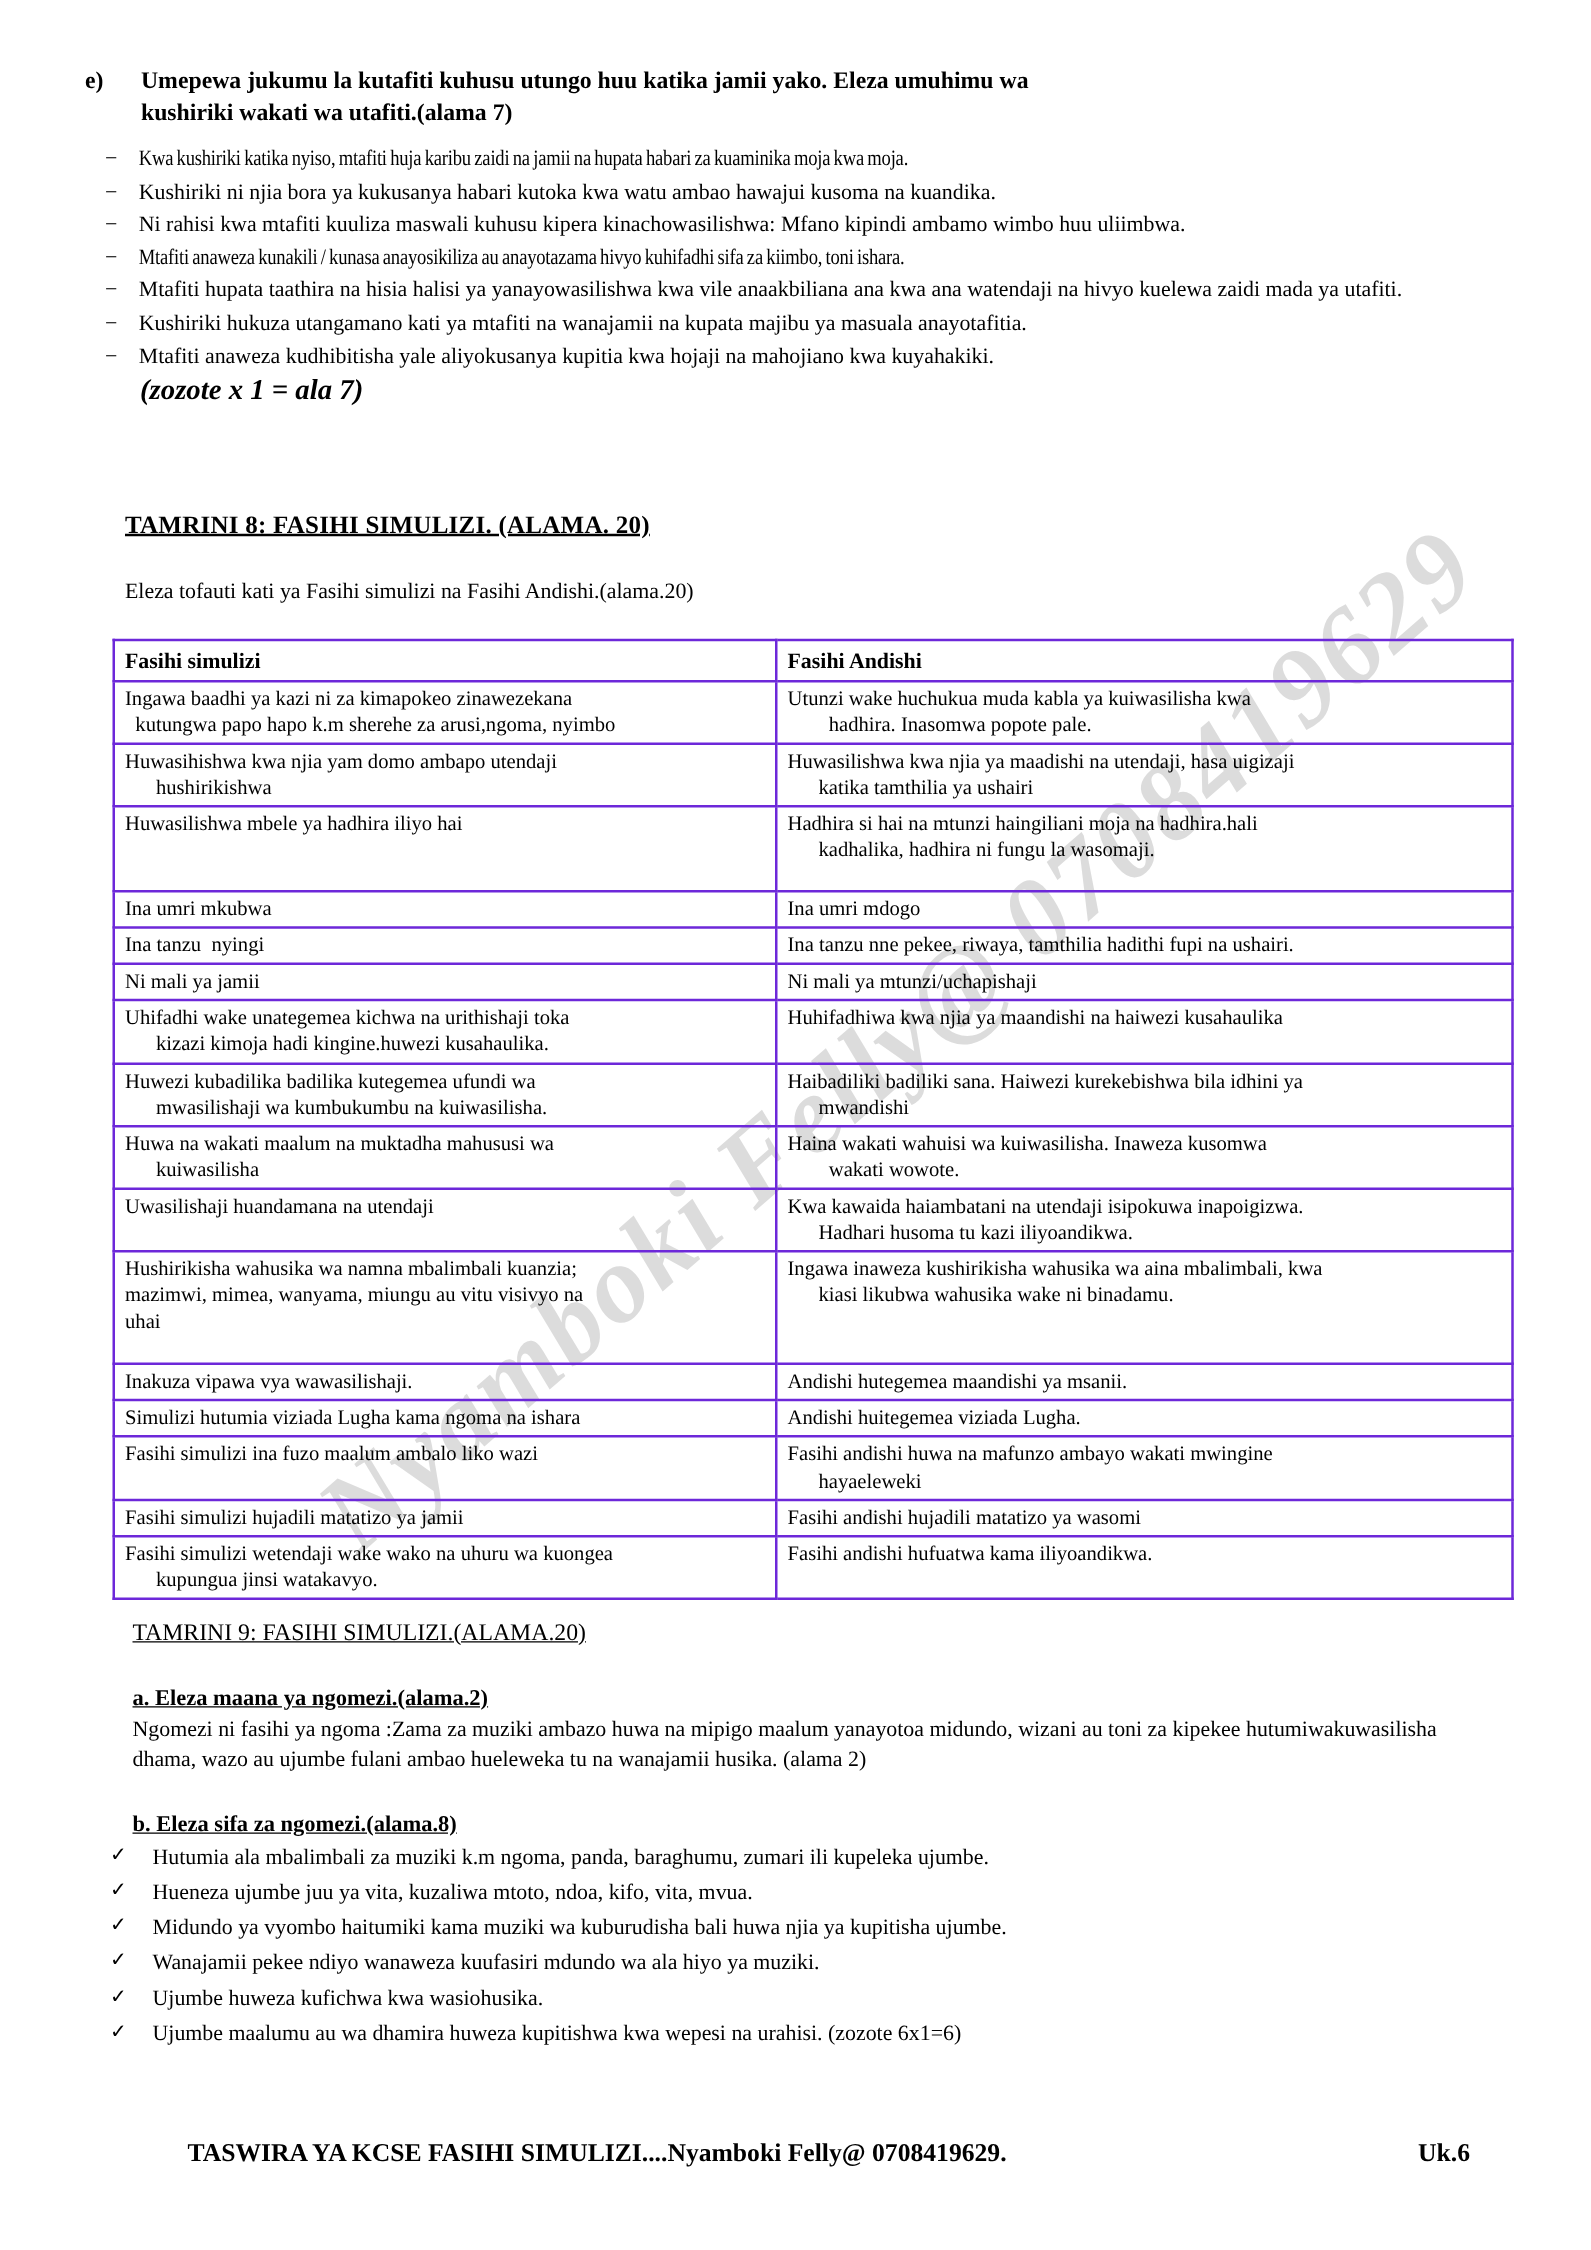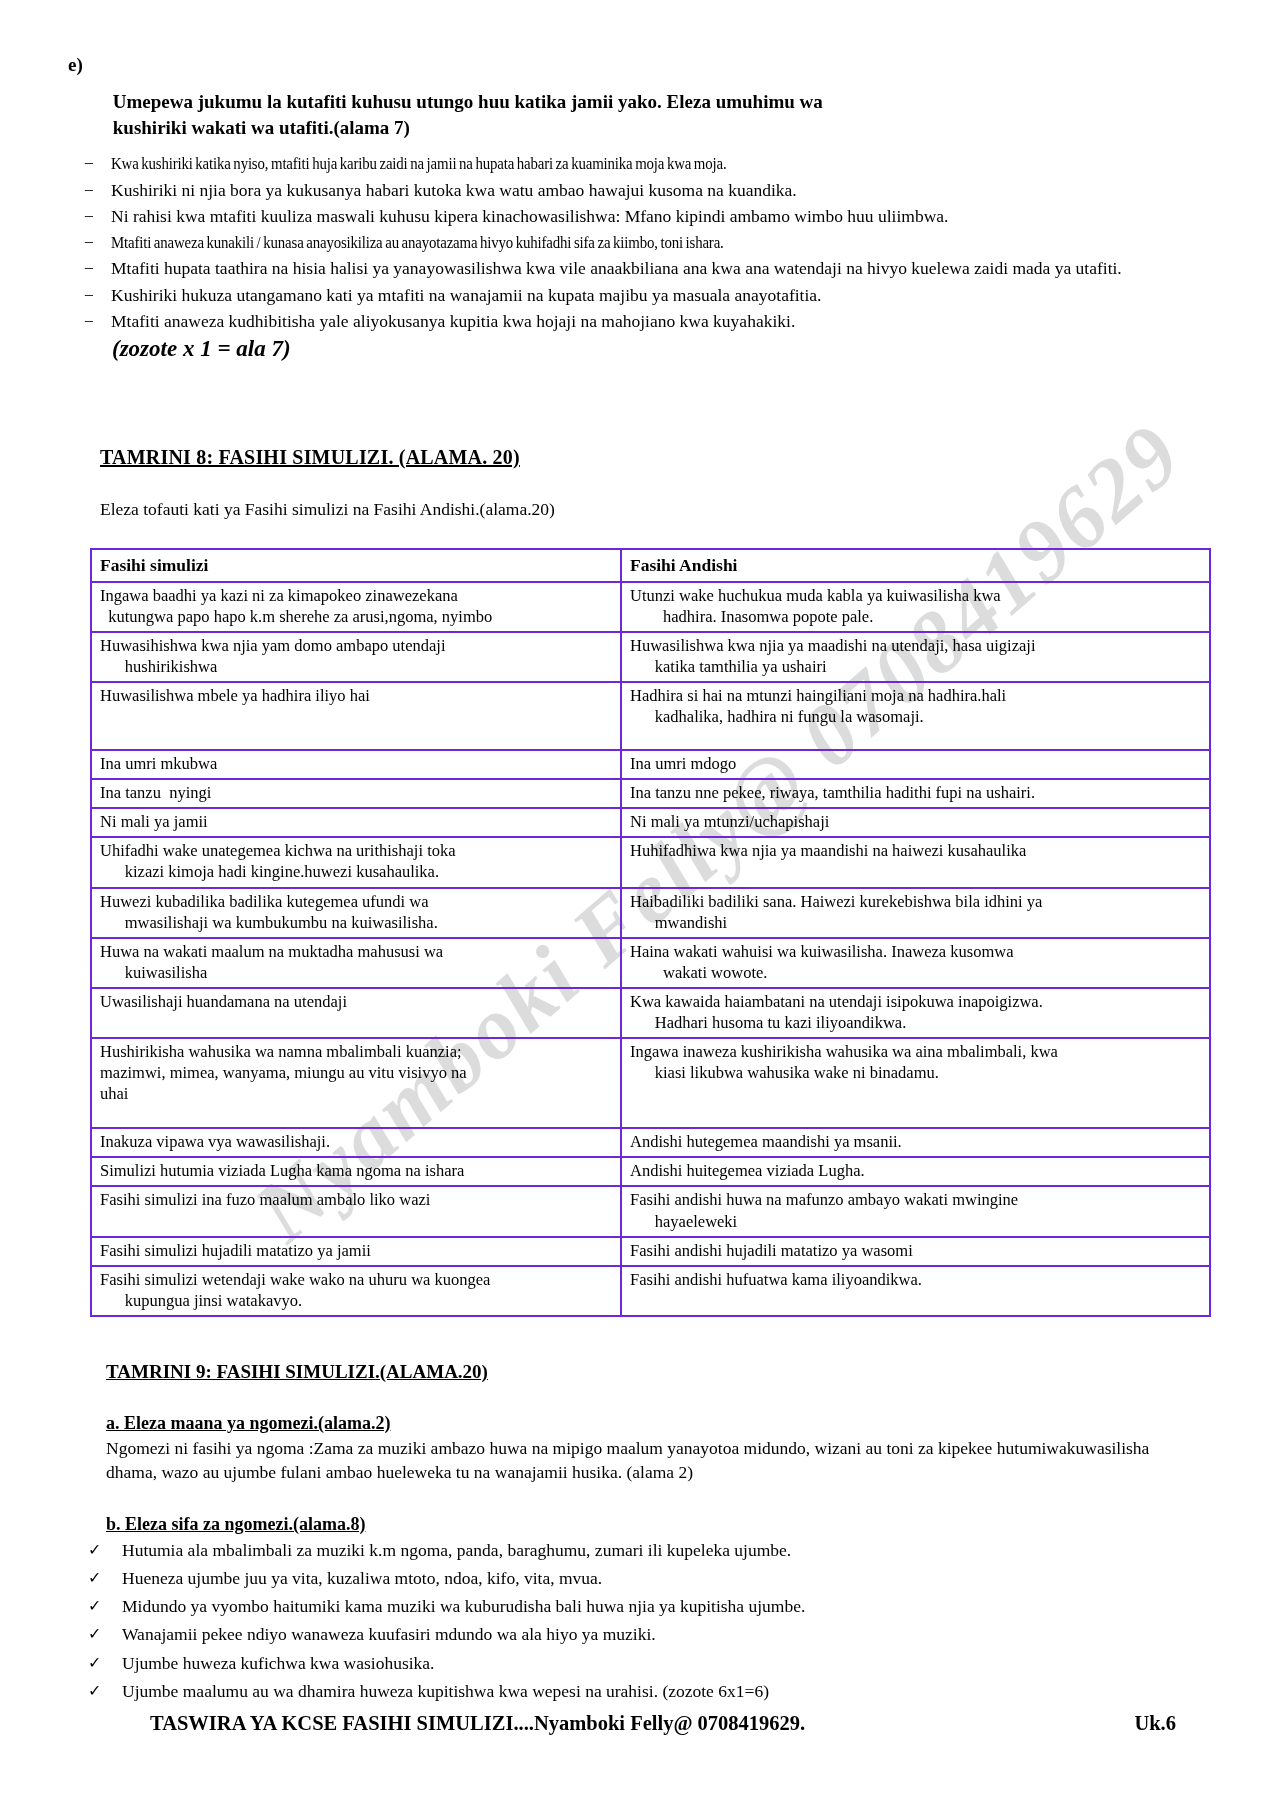--- a/index.html
+++ b/index.html
@@ -6,41 +6,41 @@
   .page{position:relative;width:1273px;height:1800px;margin:0 auto;background:#ffffff;
         font-family:"Liberation Serif", serif;color:#000;overflow:hidden;}
   .watermark{position:absolute;left:235px;top:1185px;transform:rotate(-41deg);transform-origin:0 0;
         font-style:italic;font-weight:bold;font-size:88px;letter-spacing:3px;white-space:nowrap;
         color:rgba(130,130,130,0.28);z-index:0;user-select:none;}
   .content{position:absolute;left:0;top:0;right:0;z-index:1;padding:52px 64px 0 68px;}
 
   
   .e-head{display:flex;gap:30px;font-weight:bold;font-size:19px;line-height:1.35;}
   .e-head .lbl{flex:none;}
-  .e-head .txt{max-width:760px;margin-top:37px;}
+  .e-head .txt{max-width:760px;}
   .dash-list{margin:12px 0 0 16px;}
   .bullet{display:flex;gap:15px;font-size:17.5px;line-height:1.33;margin-bottom:3px;}
   .bullet .mark{flex:none;width:12px;}
   .bullet .txt{max-width:1042px;text-align:justify;text-align-last:left;}
   .bullet .txt.condensed{transform:scaleX(0.85);transform-origin:0 50%;white-space:nowrap;
         letter-spacing:-0.2px;word-spacing:-1px;}
   .e-note{margin:2px 0 0 44px;font-weight:bold;font-style:italic;font-size:23px;}
 
   
   .t8-title{margin:84px 0 0 32px;font-weight:bold;font-size:20px;text-decoration:underline;letter-spacing:0.2px;}
   .t8-intro{margin:30px 0 0 32px;font-size:17.5px;}
   table.cmp{margin:28px 0 0 22px;border-collapse:collapse;width:1119px;table-layout:fixed;}
   table.cmp col.c1{width:530px;} table.cmp col.c2{width:589px;}
   table.cmp th,table.cmp td{border:2px solid #6d28d9;vertical-align:top;text-align:left;
         padding:2px 8px 4px 8px;font-size:16.5px;line-height:1.28;white-space:pre-wrap;
         overflow:hidden;}
   table.cmp th{font-size:17.5px;font-weight:bold;padding:4px 8px;}
 
   
-  .t9-title{margin:44px 0 0 38px;font-weight:bold;font-size:19px;text-decoration:underline;}
+  .t9-title{margin:16px 0 0 38px;font-weight:normal;font-size:19px;text-decoration:underline;}
   .part-head{margin:30px 0 3px 38px;font-weight:bold;font-size:18px;text-decoration:underline;}
   .part-body{margin:2px 0 0 38px;font-size:17.5px;line-height:1.35;max-width:1070px;}
   .check-list{margin:4px 0 0 20px;}
   .check{display:flex;gap:20px;font-size:17.5px;line-height:1.32;margin-bottom:5px;}
   .check .mark{flex:none;width:14px;font-size:16px;}
   .check .txt{max-width:1030px;}
 
   
   .footer{position:absolute;left:0;right:11px;top:1712px;display:flex;z-index:1;
         font-weight:bold;font-size:20.5px;}

